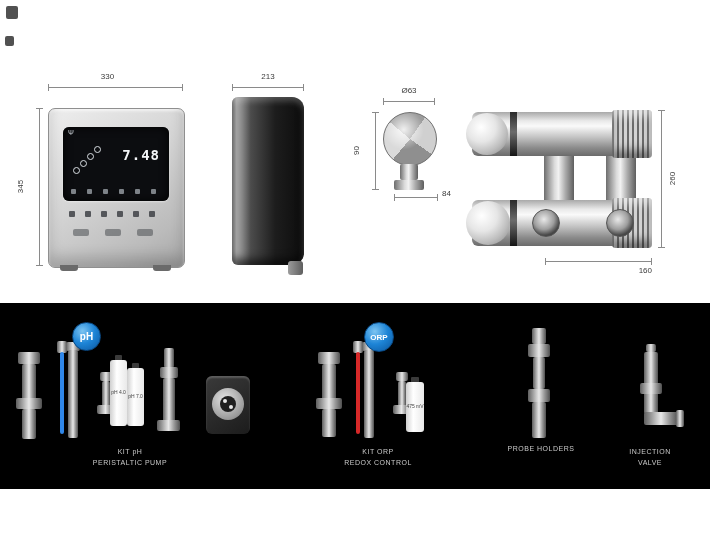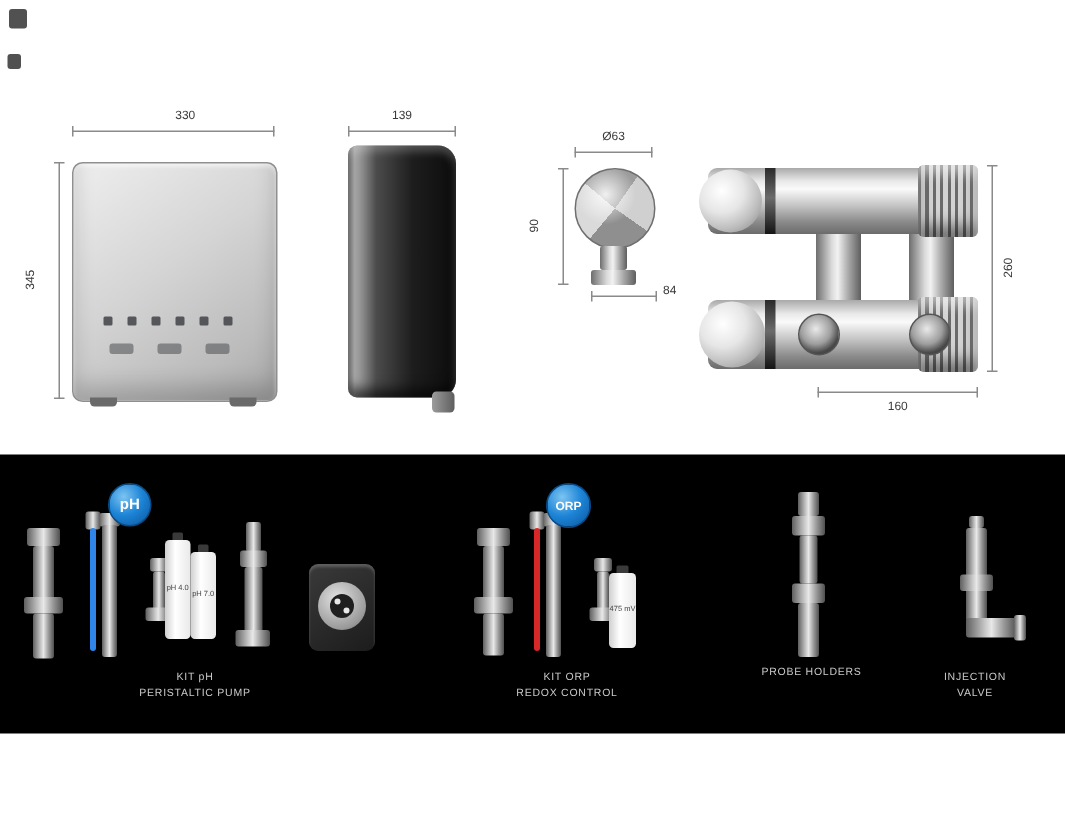--- a/index.html
+++ b/index.html
@@ -80,48 +80,62 @@
 </style>
 </head>
 <body>
 
 <div class="page">
 
   <div class="mark" style="left:6px;top:6px;width:12px;height:13px;"></div>
   <div class="mark" style="left:5px;top:36px;width:9px;height:10px;"></div>
 
   <div class="ctl">
+    <div class="ctl-display">
+      <span class="ant">Ψ</span>
+      <span class="dot" style="left:10px;top:40px;"></span>
+      <span class="dot" style="left:17px;top:33px;"></span>
+      <span class="dot" style="left:24px;top:26px;"></span>
+      <span class="dot" style="left:31px;top:19px;"></span>
+      <span class="dval">7.48</span>
+      <span class="dico" style="left:8px;"></span>
+      <span class="dico" style="left:24px;"></span>
+      <span class="dico" style="left:40px;"></span>
+      <span class="dico" style="left:56px;"></span>
+      <span class="dico" style="left:72px;"></span>
+      <span class="dico" style="left:88px;"></span>
+    </div>
     <span class="tico" style="left:20px;top:102px;"></span>
     <span class="tico" style="left:36px;top:102px;"></span>
     <span class="tico" style="left:52px;top:102px;"></span>
     <span class="tico" style="left:68px;top:102px;"></span>
     <span class="tico" style="left:84px;top:102px;"></span>
     <span class="tico" style="left:100px;top:102px;"></span>
     <span class="tbar" style="left:24px;top:120px;"></span>
     <span class="tbar" style="left:56px;top:120px;"></span>
     <span class="tbar" style="left:88px;top:120px;"></span>
   </div>
   <div class="foot" style="left:60px;top:265px;width:18px;"></div>
   <div class="foot" style="left:153px;top:265px;width:18px;"></div>
 
   <div class="dimh" style="left:48px;top:84px;width:135px;">
       <i></i>
     </div>
-  <div class="dlab" style="left:56px;top:72px;width:135px;">330</div>
+  <div class="dlab" style="left:40px;top:72px;width:135px;">330</div>
   <div class="dimv" style="left:36px;top:108px;height:158px;">
       <i></i>
     </div>
   <div class="dlab rot" style="left:0px;top:182px;width:40px;">345</div>
 
   <div class="side"></div>
   <div class="gland"></div>
   <div class="dimh" style="left:232px;top:84px;width:72px;">
       <i></i>
     </div>
-  <div class="dlab" style="left:232px;top:72px;width:72px;">139</div>
+  <div class="dlab" style="left:232px;top:72px;width:72px;">213</div>
 
   <div class="knob"></div>
   <div class="met-v" style="position:absolute;left:400px;top:164px;width:18px;height:16px;"></div>
   <div class="met-v" style="position:absolute;left:394px;top:180px;width:30px;height:10px;"></div>
   <div class="dimh" style="left:383px;top:98px;width:52px;">
       <i></i>
     </div>
   <div class="dlab" style="left:383px;top:86px;width:52px;">Ø63</div>
   <div class="dimv" style="left:372px;top:112px;height:78px;">
       <i></i>
@@ -144,21 +158,21 @@
   <div class="ribcap" style="left:612px;top:198px;width:40px;height:50px;"></div>
   <div class="port" style="left:532px;top:209px;width:26px;height:26px;"></div>
   <div class="port" style="left:606px;top:209px;width:26px;height:26px;"></div>
   <div class="dimv" style="left:658px;top:110px;height:138px;">
       <i></i>
     </div>
   <div class="dlab rot" style="left:652px;top:174px;width:40px;">260</div>
   <div class="dimh" style="left:545px;top:258px;width:107px;">
       <i></i>
     </div>
-  <div class="dlab" style="left:545px;top:266px;width:107px;">160</div>
+  <div class="dlab" style="left:545px;top:266px;width:107px;text-align:right;">160</div>
 
   <div class="panel">
 
     <div class="seg" style="left:18px;top:49px;width:22px;height:12px;"></div>
     <div class="seg" style="left:22px;top:61px;width:14px;height:42px;"></div>
     <div class="seg" style="left:16px;top:95px;width:26px;height:11px;"></div>
     <div class="seg" style="left:22px;top:106px;width:14px;height:30px;"></div>
 
     <div class="seg" style="left:57px;top:38px;width:10px;height:12px;"></div>
     <div class="cable" style="left:60px;top:49px;width:4px;height:82px;background:#2f86e8;"></div>

